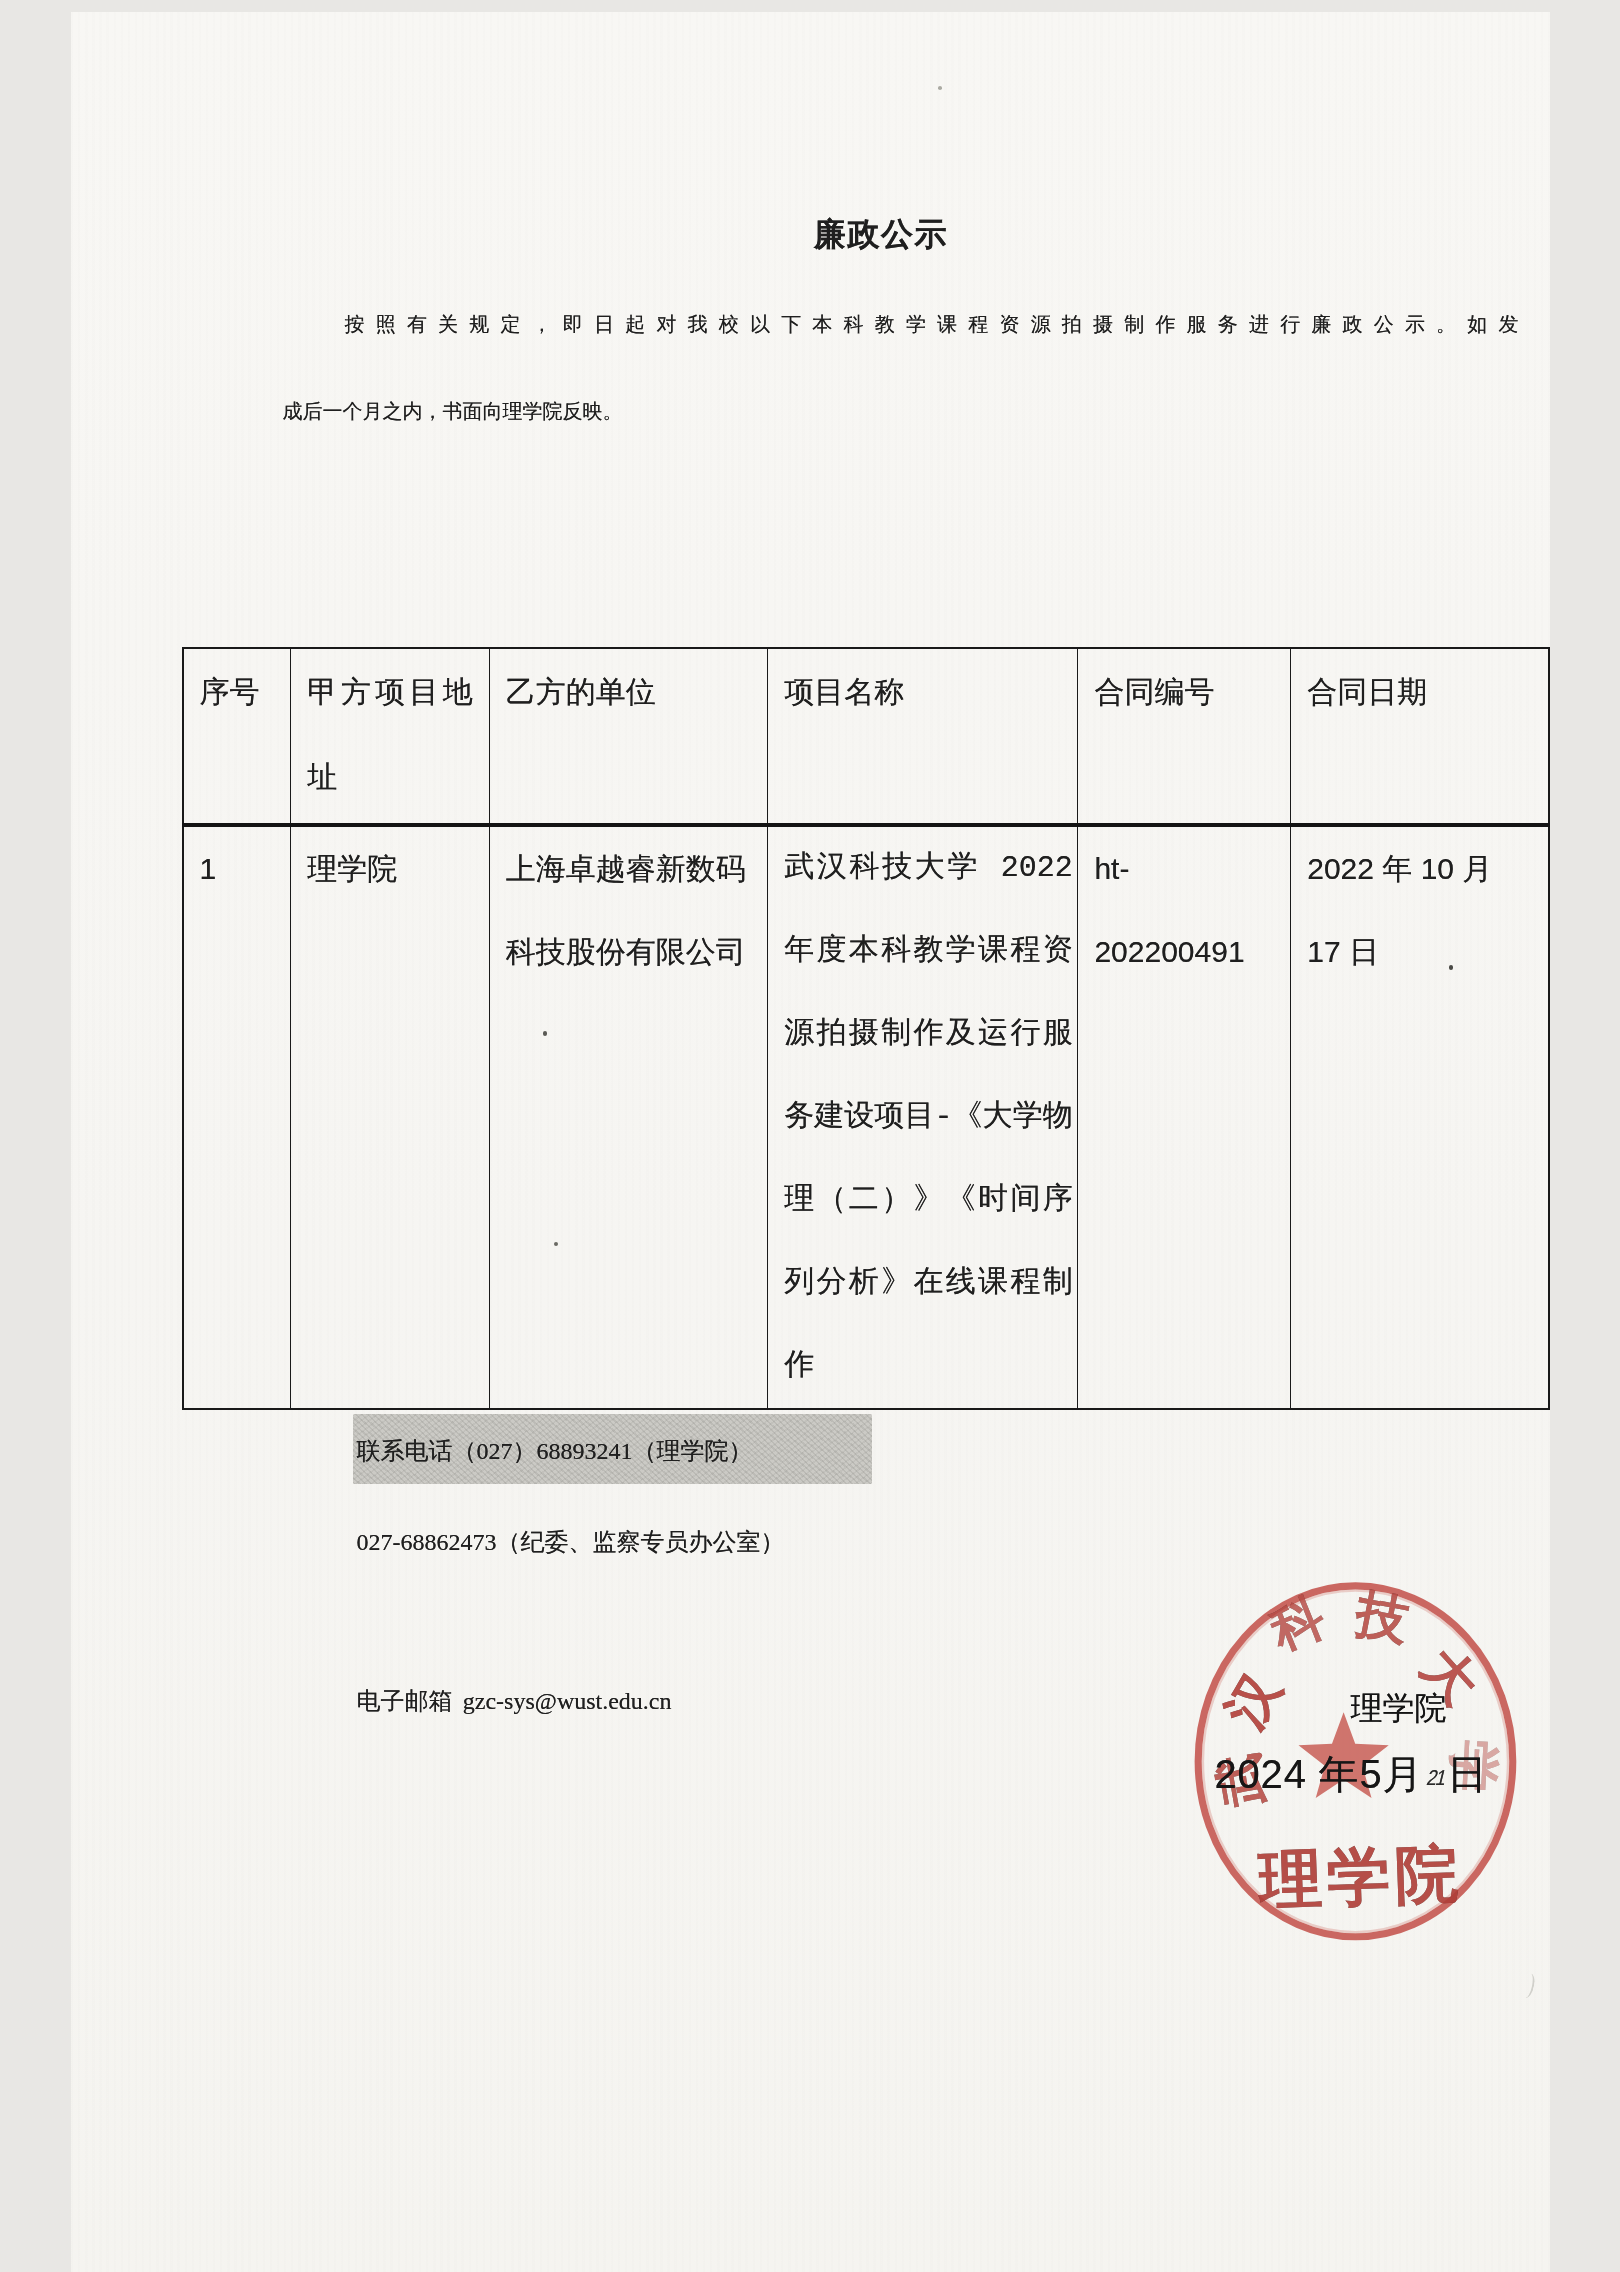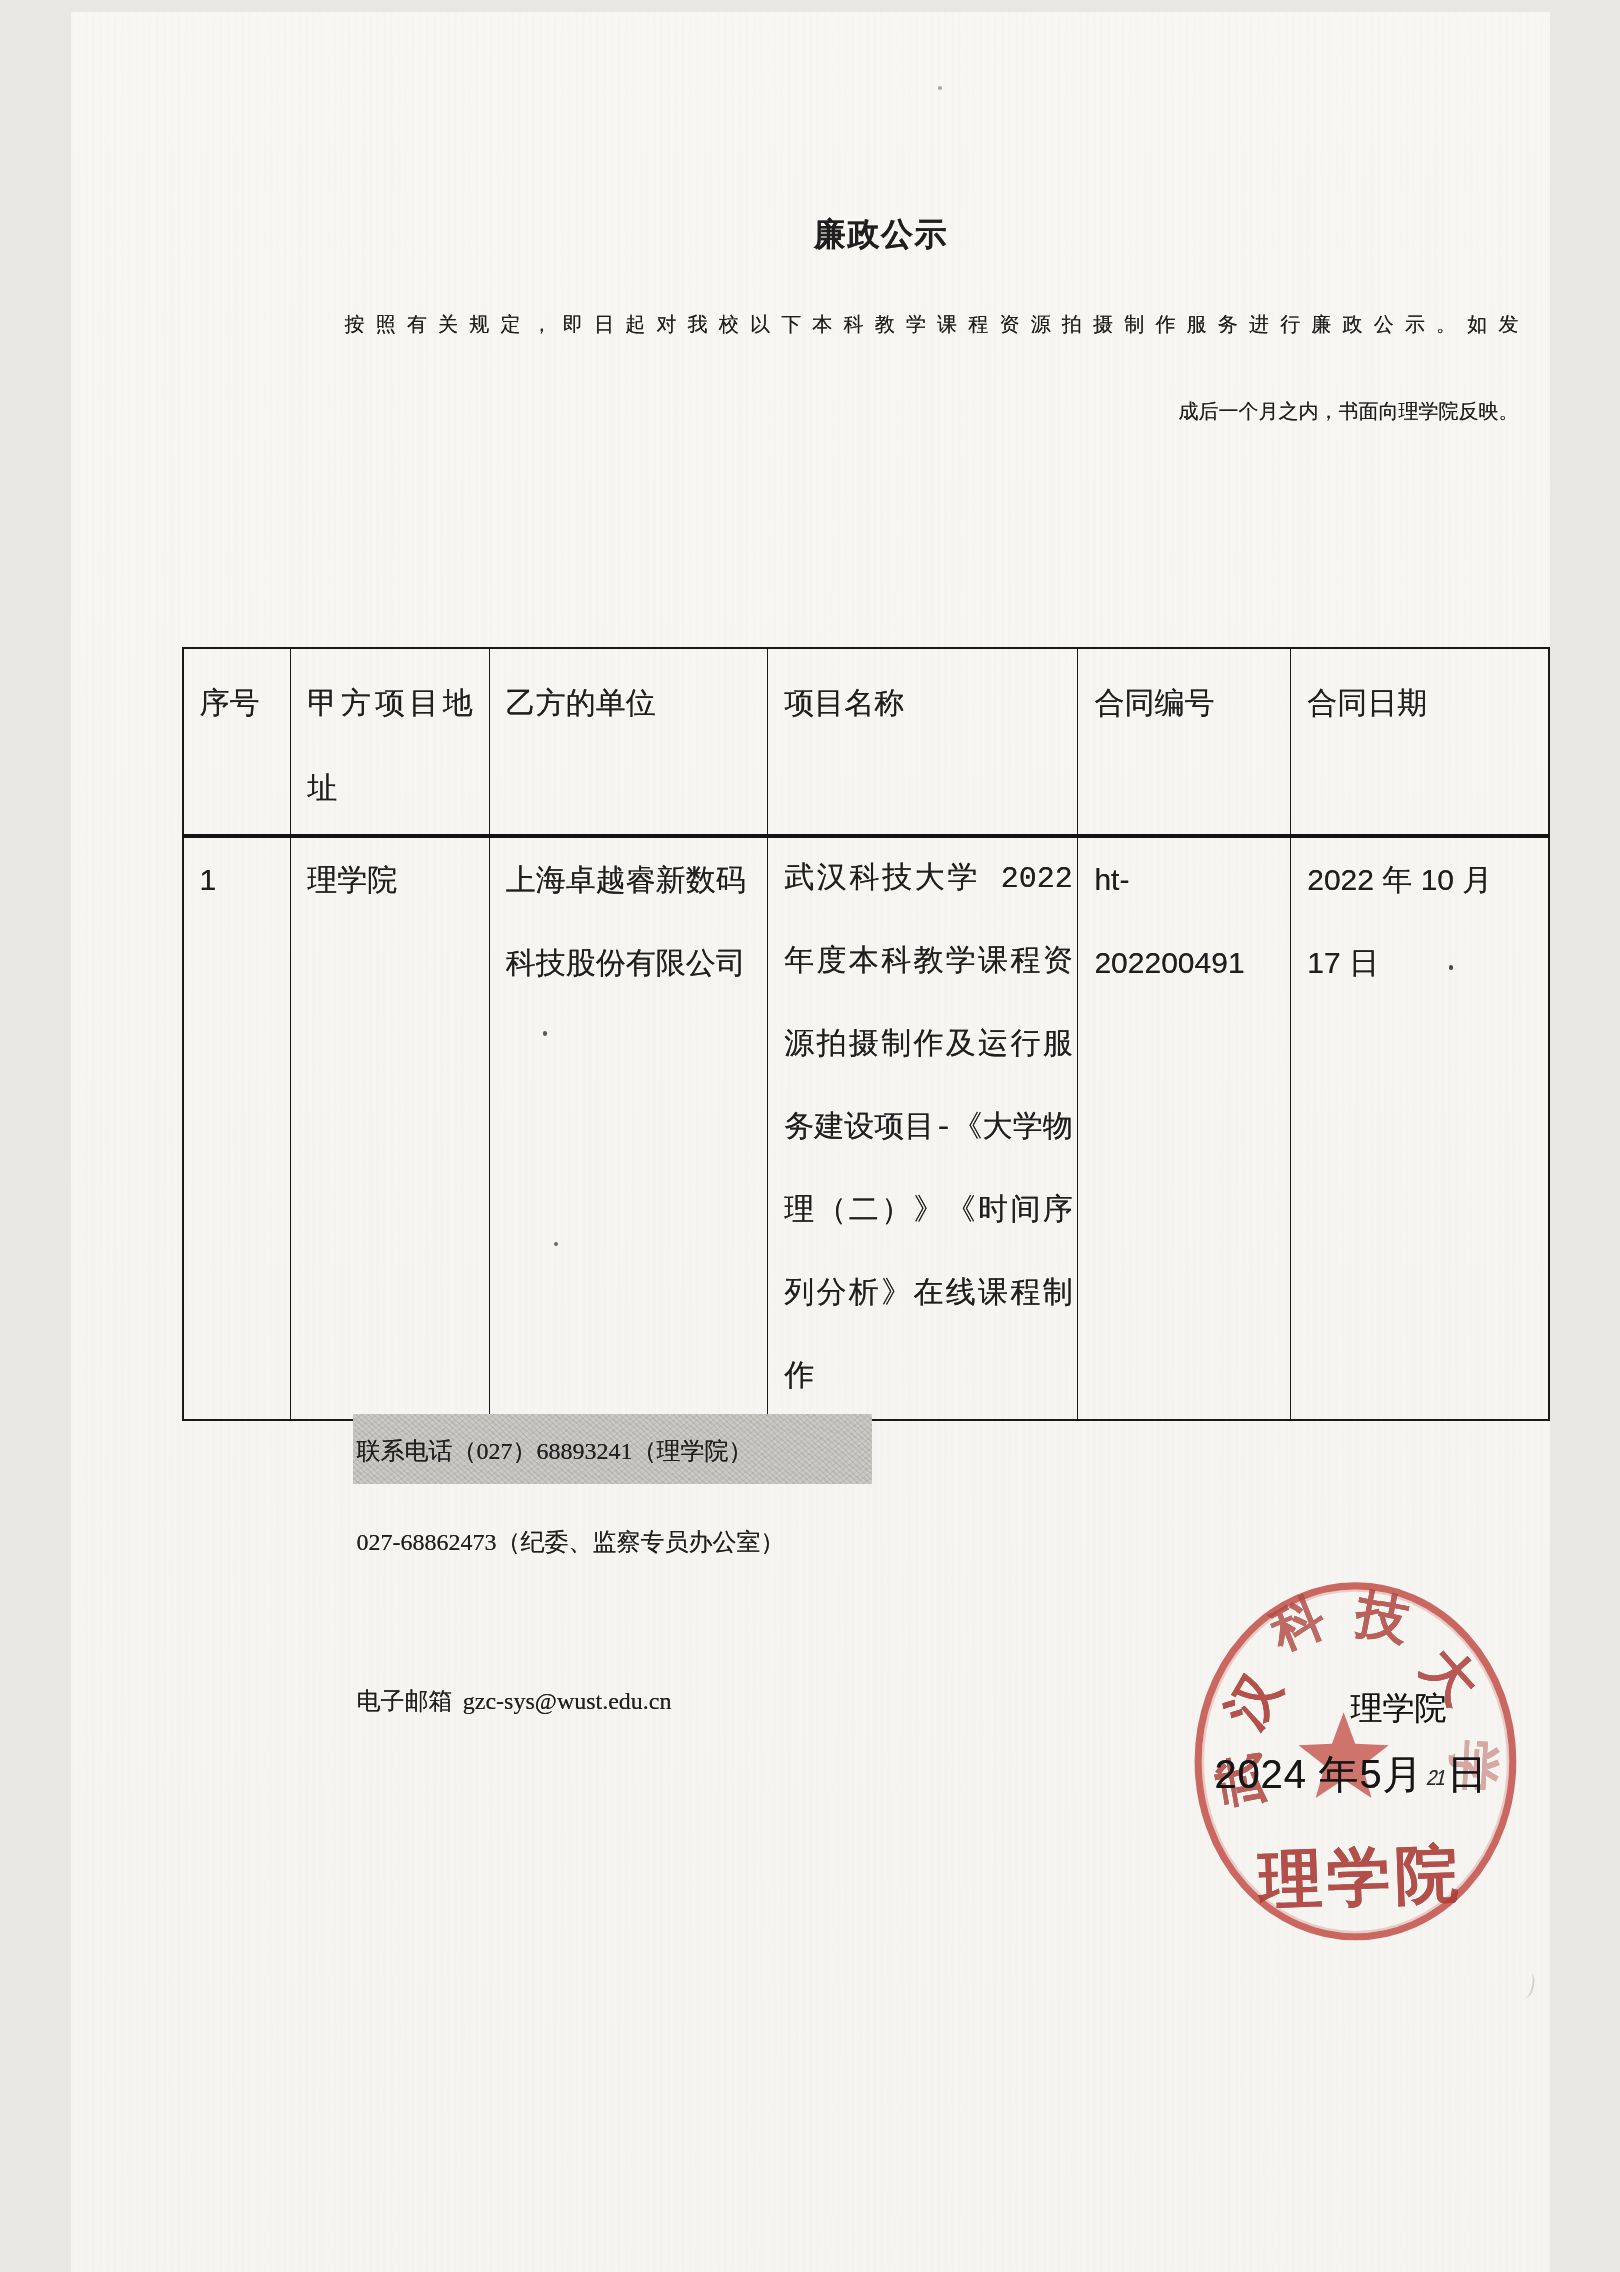--- a/index.html
+++ b/index.html
@@ -26,40 +26,40 @@
     content:"";position:absolute;left:0;right:0;bottom:0;height:8px;
     background:linear-gradient(180deg,rgba(0,0,0,0),rgba(70,70,65,.08));
     pointer-events:none;
   }
   .title{
     position:absolute;left:0;top:204px;width:1621px;
     text-align:center;font-size:32px;line-height:36px;
     font-weight:600;letter-spacing:1.6px;
   }
   .para{position:absolute;left:212px;top:269px;width:1236px;font-size:20px;}
-  .pline{line-height:87px;white-space:nowrap;text-align:right;}
+  .pline{line-height:87px;white-space:nowrap;}
   .jlast{text-align:justify;text-align-last:justify;white-space:normal;}
   .indent{text-indent:62px;}
 
   table.ctable{
     position:absolute;left:111px;top:635px;
     border-collapse:collapse;table-layout:fixed;
     font-size:30px;
   }
   .ctable td{
     border:1.6px solid #1a1a1a;
     vertical-align:top;
     padding:0 16px;
     line-height:83px;
     overflow:visible;
   }
   .ctable tr.hrow td{
     border-top:2.4px solid #191919;
     border-bottom:4px solid #141414;
-    padding-top:11px;
+    padding-top:0;
     line-height:85px;
     height:174px;
   }
   .ctable td:first-child{border-left:2.4px solid #191919;}
   .ctable td:last-child{border-right:2.4px solid #191919;}
   .ctable tr.brow td{border-bottom:2.4px solid #191919;height:497px;}
   td.hdr-address{text-align:justify;text-justify:inter-character;padding-right:16px;}
   td.cell-project{text-align:justify;padding-right:4.7px;letter-spacing:0;font-family:Liberation Mono, monospace;}
   td.cell-contract-no{word-break:normal;overflow-wrap:break-word;}
 

